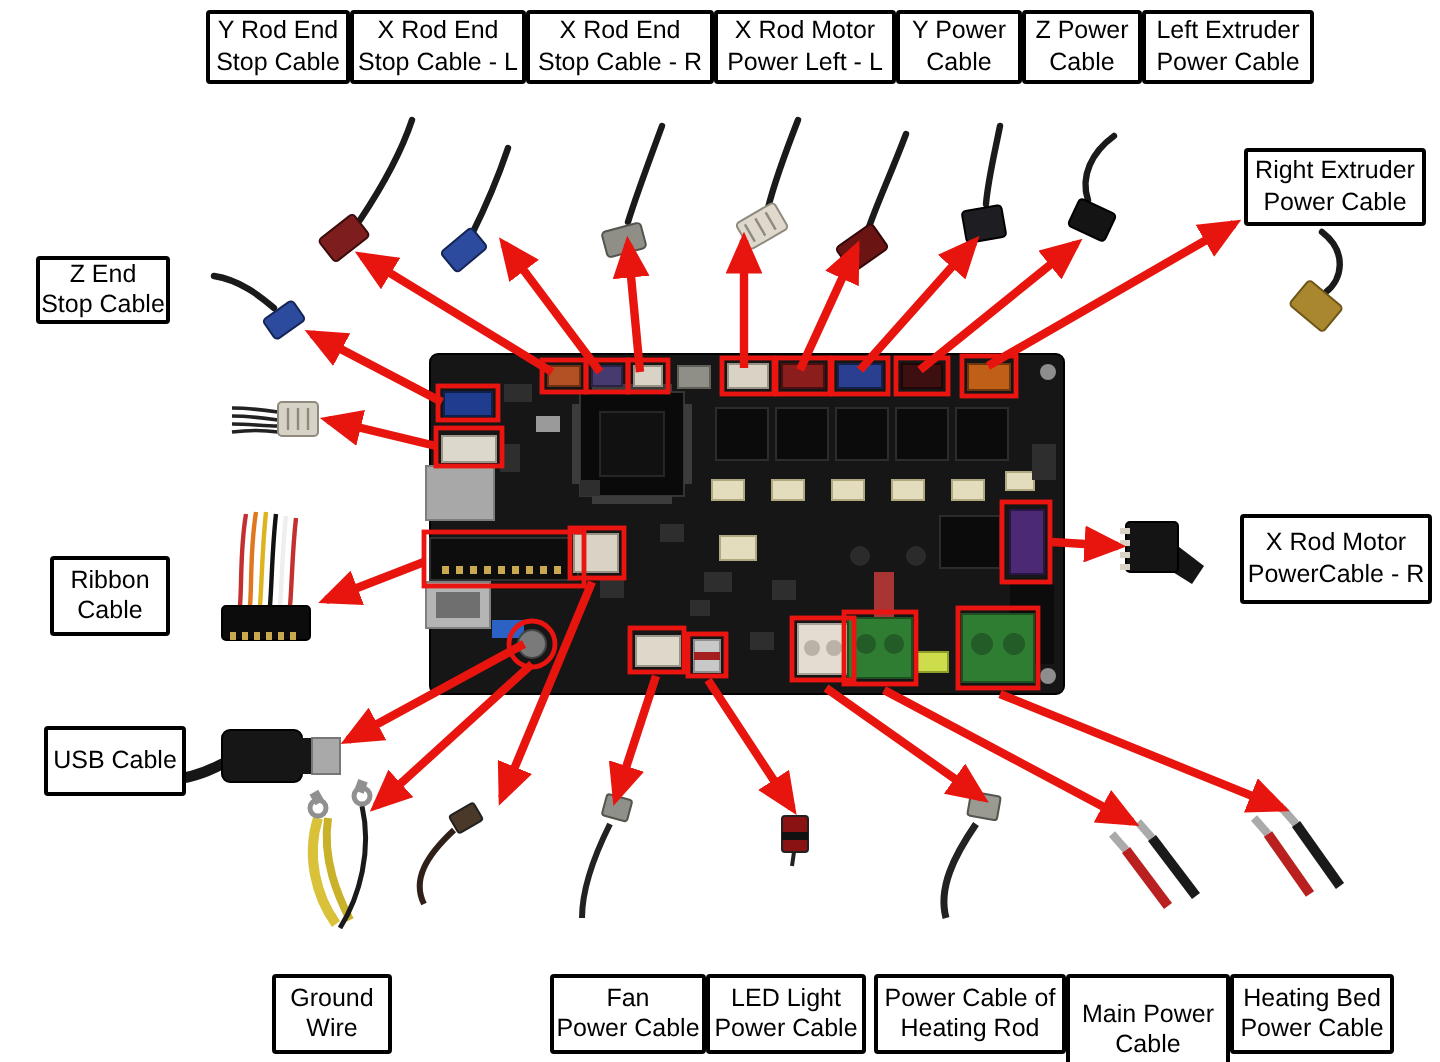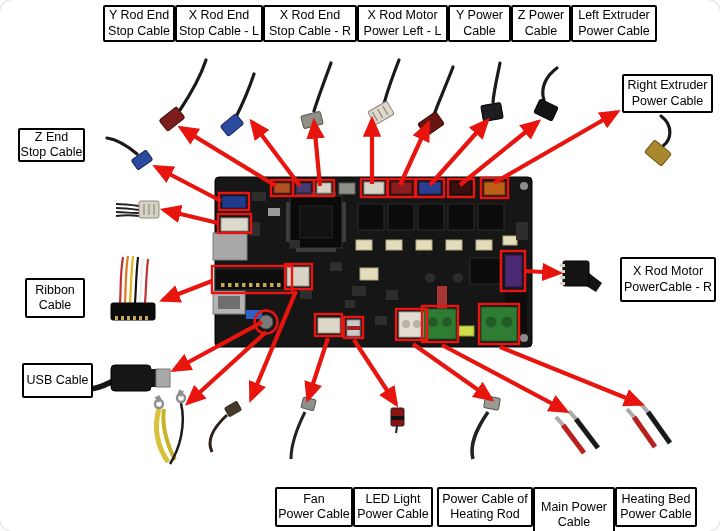--- a/index.html
+++ b/index.html
@@ -5,21 +5,20 @@
   :root{
     --arrow:#e8150f; --highlight:#ea1510;
     --label-border:#000000; --label-bg:#ffffff; --label-text:#000000;
     --board:#161616; --bg:#ffffff;
   }
   html,body{margin:0;padding:0;background:var(--bg);}
   .canvas{
     position:relative;width:720px;height:531px;background:var(--bg);
     overflow:hidden;outline:1px solid #d9d9d9;
     font-family:"Liberation Sans",sans-serif;
-    border-radius:12px;
   }
   .canvas svg.layer{position:absolute;left:0;top:0;z-index:1;}
   .callout{
     position:absolute;z-index:3;box-sizing:border-box;
     border:2px solid var(--label-border);background:var(--label-bg);color:var(--label-text);
     border-radius:2px;display:flex;flex-direction:column;align-items:center;justify-content:center;
     font-size:12.5px;line-height:15.5px;text-align:center;white-space:nowrap;
   }
   .callout span:empty{display:none;}
   .co-yrod{left:103px;top:5px;width:72px;height:37px}
@@ -379,20 +378,24 @@
     <span>Stop Cable</span>
   </div>
   <div class="callout co-ribbon">
     <span>Ribbon</span>
     <span>Cable</span>
   </div>
   <div class="callout co-usb">
     <span>USB Cable</span>
 
   </div>
+  <div class="callout co-ground">
+    <span>Ground</span>
+    <span>Wire</span>
+  </div>
   <div class="callout co-fan">
     <span>Fan</span>
     <span>Power Cable</span>
   </div>
   <div class="callout co-led">
     <span>LED Light</span>
     <span>Power Cable</span>
   </div>
   <div class="callout co-heatrod">
     <span>Power Cable of</span>

